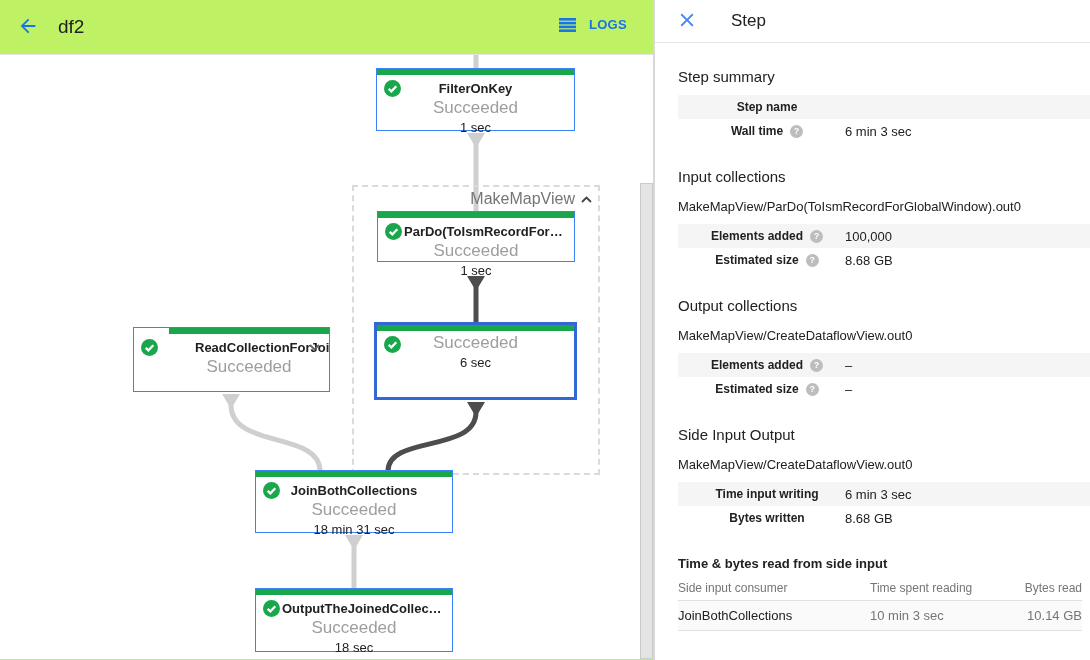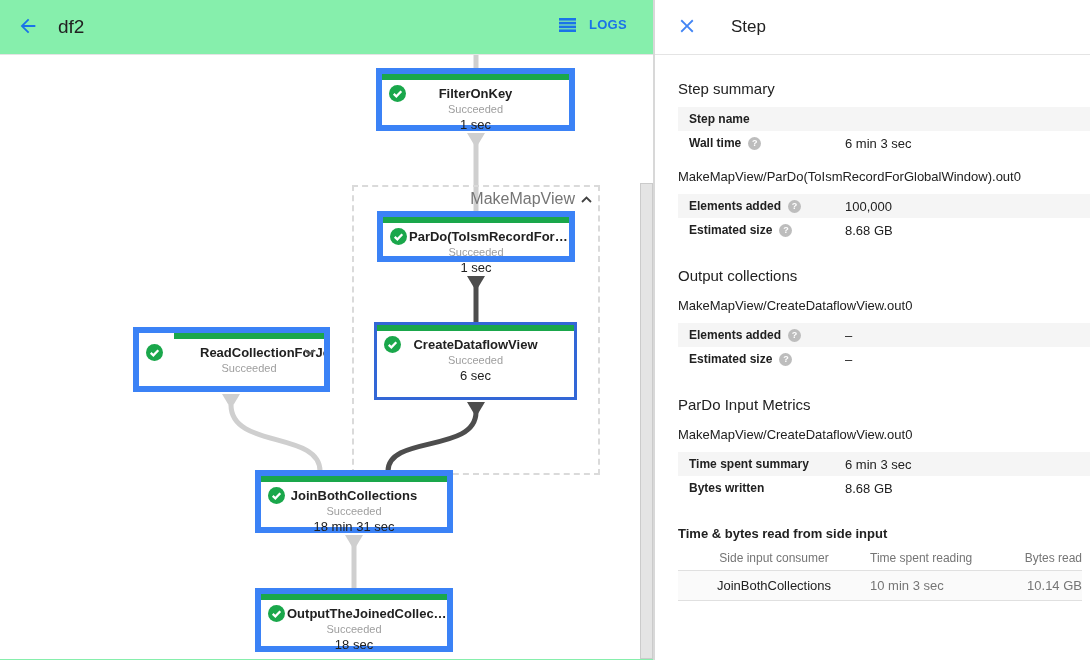--- a/index.html
+++ b/index.html
@@ -4,21 +4,21 @@
 <style>
   * { box-sizing: border-box; margin: 0; padding: 0; }
   html, body { width: 1090px; height: 660px; overflow: hidden; }
   body {
     font-family: "Liberation Sans", "DejaVu Sans", sans-serif;
     background: #ffffff; color: #212121;
   }
   .app { display: flex; width: 1090px; height: 660px; }
 
   
-  .left-pane { width: 655px; height: 660px; border-right: 2px solid #d8d8d8; position: relative; background:#86efac; }
+  .left-pane { width: 655px; height: 660px; border-right: 2px solid #d8d8d8; position: relative; background:#bef264; }
   .topbar {
     height: 55px; border-bottom: 1px solid #e4e4e4;
     display: flex; align-items: center; position: relative;
   }
   .back-btn { margin-left: 16px; width: 24px; height: 24px; border: none; background: transparent; cursor: pointer; padding:0; }
   .job-title { margin-left: 18px; font-size: 19px; color: #212121; }
   .logs-btn {
     position: absolute; right: 26px; top: 17px;
     display: flex; align-items: center; gap: 13px;
     border: none; background: transparent; cursor: pointer;
@@ -36,73 +36,73 @@
   }
   .group-label {
     position: absolute; top: 5px; right: 8px;
     display: flex; align-items: center; gap: 6px;
     font-size: 16px; color: #757575; cursor: pointer; background: transparent; border: none;
     font-family: inherit;
   }
 
   
   .node {
-    position: absolute; background: #fff; border: 6px solid #3b82f6;
+    position: absolute; background: #fff; border: 1px solid #3b82f6;
     text-align: center; cursor: pointer;
   }
   .node .bar { height: 6px; background: #1aa74b; width: 100%; }
   .node .check { position: absolute; left: 7px; top: 11px; }
   .node .chev { position: absolute; right: 9px; top: 16px; }
   .node .title { font-size: 13px; font-weight: 700; color: #212121; margin-top: 6px;
     white-space: nowrap; overflow: hidden; padding: 0 26px; }
-  .node .status { font-size: 11px; color: #9e9e9e; margin-top: 2px; }
+  .node .status { font-size: 17px; color: #9e9e9e; margin-top: 2px; }
   .node .time { font-size: 13px; color: #212121; margin-top: 2px; }
   .node.selected { border: 3px solid #3367d6; }
 
   #node-filter   { left: 376px; top:  13px; width: 199px; height: 63px; }
   #node-pardo    { left: 377px; top: 156px; width: 198px; height: 51px; }
   #node-create   { left: 374px; top: 267px; width: 203px; height: 78px; }
   #node-read     { left: 133px; top: 272px; width: 197px; height: 65px; padding-left: 35px; }
   #node-join     { left: 255px; top: 415px; width: 198px; height: 63px; }
   #node-output   { left: 255px; top: 533px; width: 198px; height: 64px; }
 
   .scroll-thumb {
     position: absolute; right: 0px; top: 128px; bottom: 0; width: 13px;
     background: #e4e4e4; border: 1px solid #cbcbcb; cursor: pointer;
   }
 
   
   .right-pane { flex: 1; height: 660px; background: #fff; display: flex; flex-direction: column; }
-  .panel-header { height: 55px; border-bottom: 1px solid #e4e4e4; display: flex; align-items: center; flex: none; }
+  .panel-header { height: 43px; border-bottom: 1px solid #e4e4e4; display: flex; align-items: center; flex: none; }
   .close-btn { margin-left: 20px; width: 24px; height: 24px; border: none; background: transparent; cursor: pointer; padding: 0; }
   .panel-title { margin-left: 32px; font-size: 17px; color: #212121; }
 
   .panel-body { padding-left: 23px; overflow: hidden; }
   .section-heading { font-size: 15px; font-weight: 400; color: #212121; margin: 25px 0 10px; }
   .collection-name { font-size: 13px; color: #212121; margin: 14px 0 10px; }
 
   .metric-rows { margin-top: 8px; }
   .metric-row { display: flex; align-items: center; height: 24px; padding-left: 11px; }
   .metric-row.shaded { background: #f5f5f5; }
   .metric-label { width: 156px; font-size: 12px; font-weight: 700; color: #212121;
-    display: flex; align-items: center; gap: 7px; }
+    display: flex; align-items: center; gap: 7px; justify-content: center; }
   .metric-value { font-size: 13px; color: #212121; }
 
   .help-icon {
     width: 13px; height: 13px; border-radius: 50%; background: #bdbdbd; color: #fff;
     font-size: 9px; font-weight: 700; line-height: 13px; text-align: center;
     display: inline-block; cursor: pointer; flex: none;
   }
 
   .table-heading { font-size: 13px; font-weight: 700; color: #212121; margin: 26px 0 0; }
   .si-table { margin-right: 8px; margin-top: 4px; }
   .si-row { display: flex; align-items: center; }
   .si-row.head { height: 26px; border-bottom: 1px solid #e0e0e0; color: #757575; font-size: 12px; }
   .si-row.data { height: 30px; background: #fafafa; border-bottom: 1px solid #e0e0e0; font-size: 13px; }
-  .si-col1 { flex: 1; text-align: center; }
+  .si-col1 { flex: 1; }
   .si-col2 { width: 130px; }
   .si-col3 { width: 82px; text-align: right; }
   .si-row.data .si-col1 { color: #212121; }
   .si-row.data .si-col2, .si-row.data .si-col3 { color: #757575; }
 </style>
 </head>
 <body>
 
 <div class="app">
 
@@ -177,21 +177,20 @@
         <div class="status">Succeeded</div>
         <div class="time">1 sec</div>
       </div>
 
       <div class="node selected" id="node-create">
         <div class="bar"></div>
         <svg class="check" width="17" height="17" viewBox="0 0 18 18">
           <circle cx="9" cy="9" r="9" fill="#1aa74b"></circle>
           <polyline points="5,9.4 7.8,12 13,6.6" fill="none" stroke="#fff" stroke-width="2.4"></polyline>
         </svg>
-        <div class="title">CreateDataflowView</div>
         <div class="status">Succeeded</div>
         <div class="time">6 sec</div>
       </div>
 
       <div class="node" id="node-read">
         <div class="bar"></div>
         <svg class="check" width="17" height="17" viewBox="0 0 18 18">
           <circle cx="9" cy="9" r="9" fill="#1aa74b"></circle>
           <polyline points="5,9.4 7.8,12 13,6.6" fill="none" stroke="#fff" stroke-width="2.4"></polyline>
         </svg>
@@ -249,20 +248,21 @@
         </div>
         <div class="metric-row">
           <span class="metric-label">
               <span>Wall time</span>
               <span class="help-icon">?</span>
             </span>
           <span class="metric-value">6 min 3 sec</span>
         </div>
       </div>
 
+      <div class="section-heading">Input collections</div>
       <div class="collection-name">MakeMapView/ParDo(ToIsmRecordForGlobalWindow).out0</div>
       <div class="metric-rows">
         <div class="metric-row shaded">
           <span class="metric-label">
               <span>Elements added</span>
               <span class="help-icon">?</span>
             </span>
           <span class="metric-value">100,000</span>
         </div>
         <div class="metric-row">
@@ -286,26 +286,26 @@
         </div>
         <div class="metric-row">
           <span class="metric-label">
               <span>Estimated size</span>
               <span class="help-icon">?</span>
             </span>
           <span class="metric-value">–</span>
         </div>
       </div>
 
-      <div class="section-heading">ParDo Input Metrics</div>
+      <div class="section-heading">Side Input Output</div>
       <div class="collection-name">MakeMapView/CreateDataflowView.out0</div>
       <div class="metric-rows">
         <div class="metric-row shaded">
           <span class="metric-label">
-              <span>Time spent summary</span>
+              <span>Time input writing</span>
             </span>
           <span class="metric-value">6 min 3 sec</span>
         </div>
         <div class="metric-row">
           <span class="metric-label">
               <span>Bytes written</span>
             </span>
           <span class="metric-value">8.68 GB</span>
         </div>
       </div>

